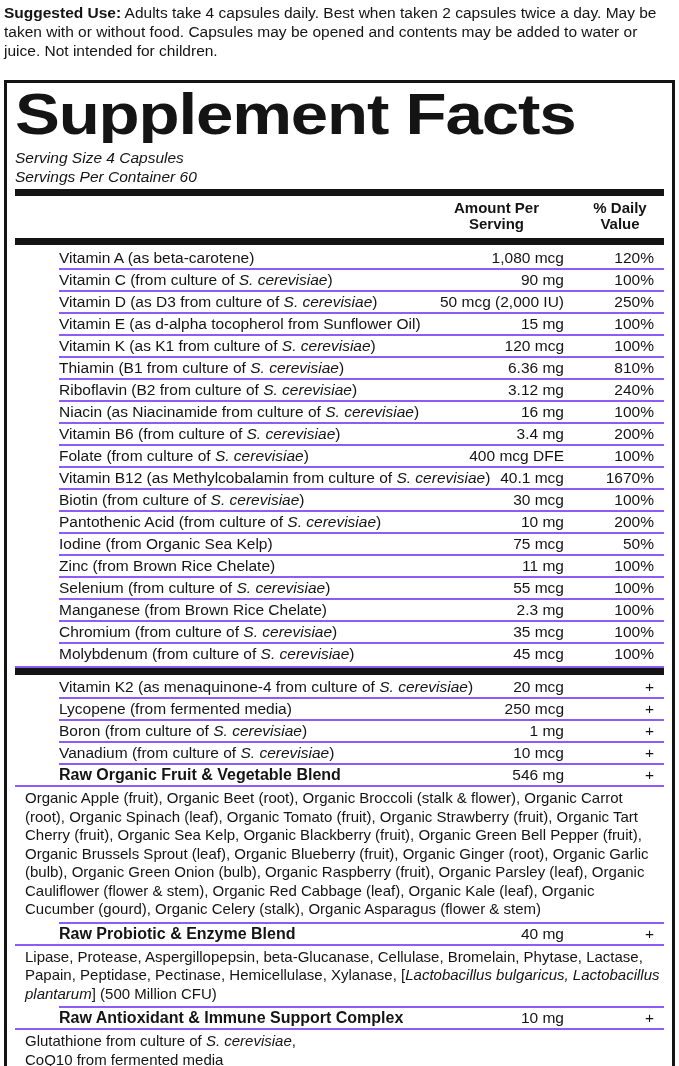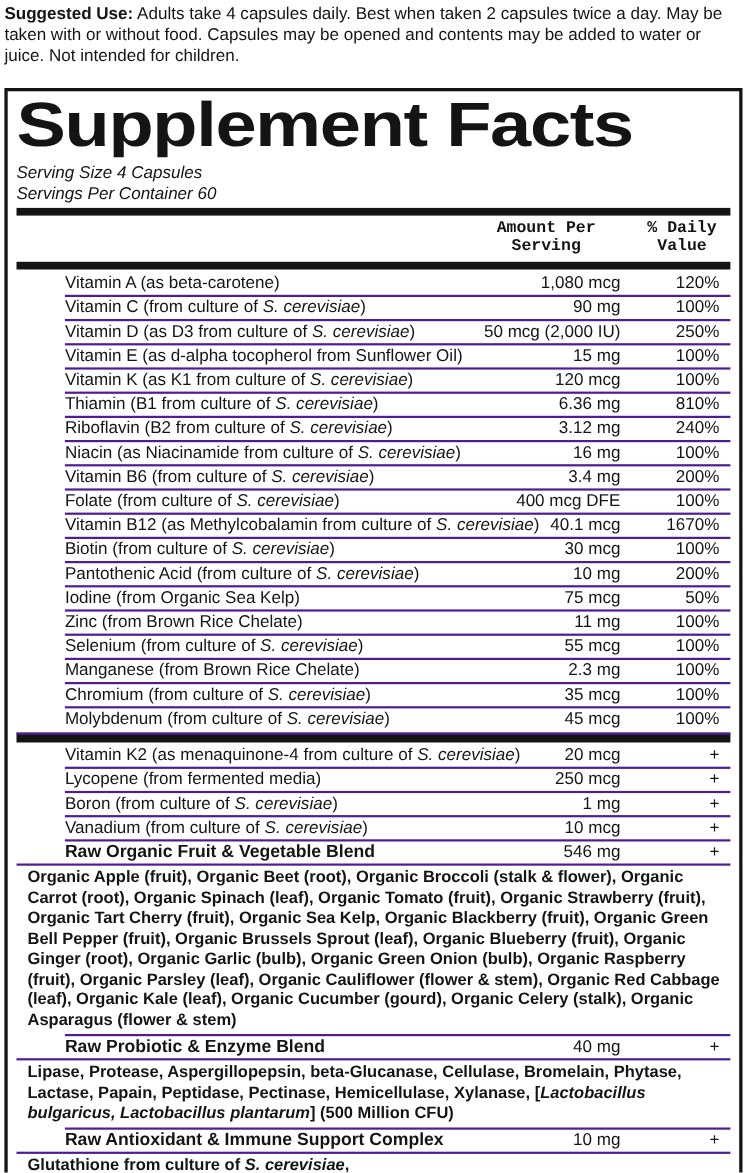--- a/index.html
+++ b/index.html
@@ -10,35 +10,35 @@
   .page{padding:3px 4px 0;}
   .suggested{margin:0 0 20px;font-size:15.5px;line-height:19px;}
   .panel{border:3px solid #141414;padding:0 8px 2px;}
   .title-wrap{overflow:hidden;margin:3px 0 5px;}
   .title{
     display:inline-block;margin:0;font-size:57px;line-height:57px;font-weight:bold;
     letter-spacing:-1px;white-space:nowrap;transform:scaleX(1.18);transform-origin:0 50%;
   }
   .serving-line{font-size:15.5px;line-height:19px;font-style:italic;}
   .bar{height:7px;background:#141414;margin:3px 0;}
-  .head-row{display:flex;padding:1px 0 3px;font-family:Liberation Mono, monospace;}
+  .head-row{display:flex;padding:1px 0 3px;}
   .head-cell{font-weight:bold;font-size:15px;line-height:16px;text-align:center;}
   .c-name{flex:1 1 auto;min-width:0;}
   .c-amt{width:135px;flex:0 0 135px;}
   .c-dv{width:100px;flex:0 0 100px;}
   .head-row .c-dv{padding:0 12px 0 24px;box-sizing:border-box;}
   #rows .row{display:flex;align-items:baseline;font-size:15.5px;line-height:17px;padding:1px 0 2px;margin-left:44px;}
   #rows .row .c-name{white-space:nowrap;overflow:visible;}
   #rows .row .c-amt{text-align:right;white-space:nowrap;}
   #rows .row .c-dv{text-align:right;padding-right:10px;box-sizing:border-box;white-space:nowrap;}
-  #rows > div + div{border-top:2px solid #4c1d95;}
+  #rows > div + div{border-top:2px solid #8b5cf6;}
   #rows .bar + div{border-top:none;}
   #rows .bar{margin:2px 0;}
   #rows .row.bold .c-name{font-weight:bold;font-size:16px;}
-  #rows .sub{font-size:15px;line-height:18.5px;padding:2px 0 3px 10px;font-weight:bold;}
+  #rows .sub{font-size:15px;line-height:18.5px;padding:2px 0 3px 10px;}
   i{font-style:italic;}
 </style>
 </head>
 <body>
 
 <div class="page">
 
   <p class="suggested">
     <b>Suggested Use:</b>
     <span>Adults take 4 capsules daily. Best when taken 2 capsules twice a day. May be taken with or without food. Capsules may be opened and contents may be added to water or juice. Not intended for children.</span>

